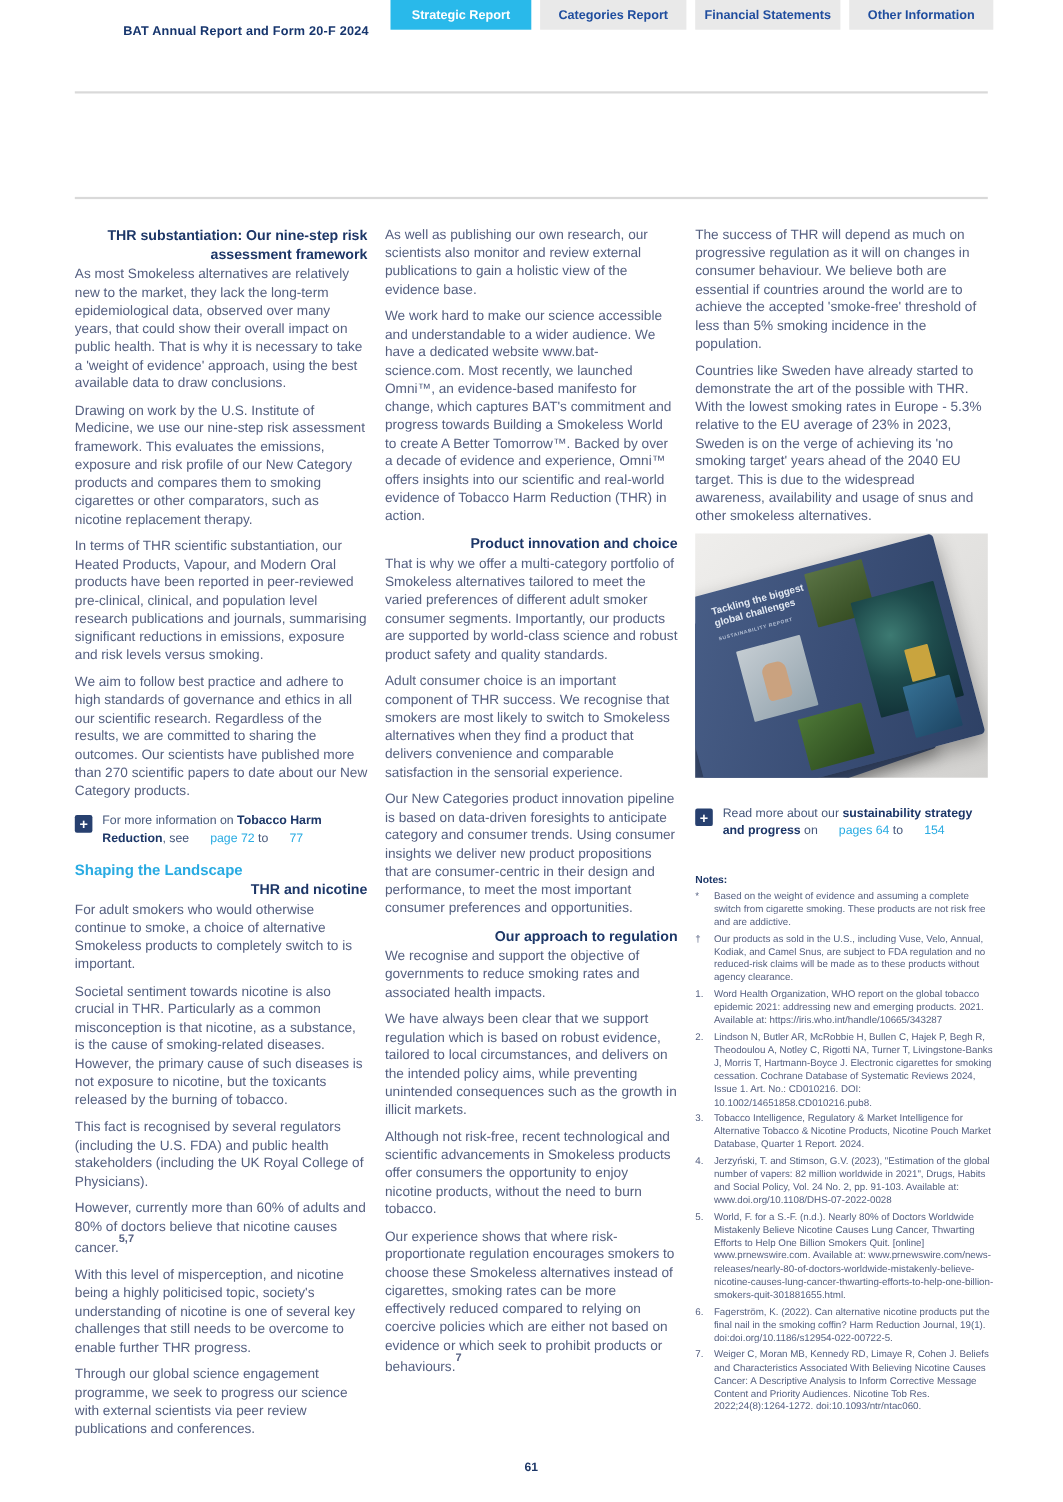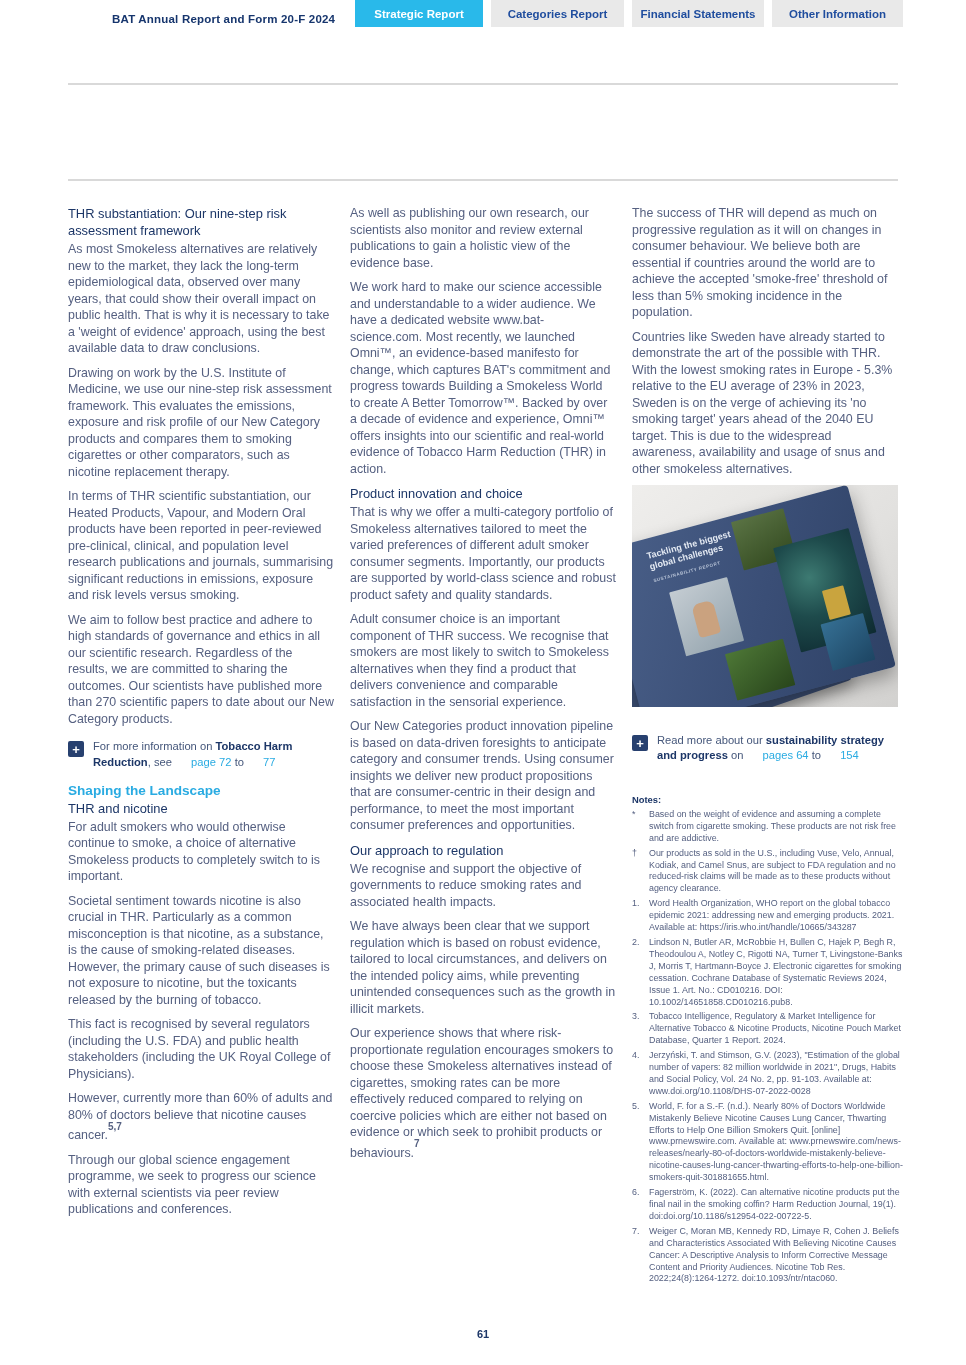--- a/index.html
+++ b/index.html
@@ -1,35 +1,35 @@
 <!DOCTYPE html>
 <html><head>
 <meta charset="utf-8">
 <style>
   * { box-sizing: border-box; margin: 0; padding: 0; }
   html,body { background:#ffffff; }
   body { font-family:"Liberation Sans", sans-serif; }
   .page { position:relative; width:966px; height:1365px; background:#fff; overflow:hidden; }
 
   
-  .doc-title { position:absolute; left:68px; top:13px; font-size:11.5px; font-weight:bold; color:#16356d; letter-spacing:.2px;padding-left:44px; }
+  .doc-title { position:absolute; left:68px; top:23px; font-size:11.5px; font-weight:bold; color:#16356d; letter-spacing:.2px;padding-left:44px; }
   .tabs { position:absolute; left:355px; top:0; display:flex; gap:8px; }
   .tab { height:27px; display:flex; align-items:center; justify-content:center;
          background:#e9e9e9; color:#1f4d9e; font-size:11.5px; font-weight:bold; cursor:pointer; }
   .tab.t0 { width:128px; } .tab.t1 { width:133px; } .tab.t2 { width:132px; } .tab.t3 { width:131px; }
   .tab.active { background:#29b9ea; color:#ffffff; }
 
   .rule { position:absolute; left:68px; width:830px; height:2px; background:#d9d9d9; }
   .rule-top { top:83px; } .rule-mid { top:179px; }
 
   
   .columns { position:absolute; top:205px; left:68px; width:830px; display:flex; gap:16px; }
   .col { width:266px; flex:0 0 266px; }
 
-  .h-navy { font-size:12.9px; line-height:1.32; font-weight:normal; color:#1c3667; margin:0 0 2px; }
+  .h-navy { font-size:12.9px; line-height:1.32; font-weight:bold; color:#1c3667; margin:0 0 2px;text-align:right; }
   .h-cyan { font-size:13.6px; line-height:1.3; font-weight:bold; color:#29abe2; margin:12px 0 0; }
   p.body { font-size:12.4px; line-height:16.5px; color:#556081; margin:0 0 8px; }
   sup.fn { font-size:10px; color:#556081; position:relative; top:-4.5px;font-weight:bold; }
 
   .callout { display:flex; gap:9px; margin:12px 0 10px; }
   .plus-box { flex:0 0 16px; width:16px; height:16px; margin-top:2px; background:#27406f; color:#fff;
               border-radius:2px; display:flex; align-items:center; justify-content:center;
               font-size:13px; font-weight:bold; line-height:1; }
   .callout-text { font-size:11.2px; line-height:1.38; color:#44567a; }
   .callout-text b { color:#1c3667; }
@@ -96,35 +96,37 @@
         <span class="plus-box">+</span>
         <p class="callout-text"><span>For more information on </span><b>Tobacco Harm Reduction</b><span>, see </span><a class="link">page 72</a><span> to </span><a class="link">77</a></p>
       </div>
 
       <h2 class="h-cyan">Shaping the Landscape</h2>
       <h3 class="h-navy">THR and nicotine</h3>
       <p class="body">For adult smokers who would otherwise continue to smoke, a choice of alternative Smokeless products to completely switch to is important.</p>
       <p class="body">Societal sentiment towards nicotine is also crucial in THR. Particularly as a common misconception is that nicotine, as a substance, is the cause of smoking-related diseases. However, the primary cause of such diseases is not exposure to nicotine, but the toxicants released by the burning of tobacco.</p>
       <p class="body">This fact is recognised by several regulators (including the U.S. FDA) and public health stakeholders (including the UK Royal College of Physicians).</p>
       <p class="body"><span>However, currently more than 60% of adults and 80% of doctors believe that nicotine causes cancer.</span><sup class="fn">5,7</sup></p>
+      <p class="body">With this level of misperception, and nicotine being a highly politicised topic, society's understanding of nicotine is one of several key challenges that still needs to be overcome to enable further THR progress.</p>
       <p class="body">Through our global science engagement programme, we seek to progress our science with external scientists via peer review publications and conferences.</p>
     </section>
 
     <section class="col">
       <p class="body">As well as publishing our own research, our scientists also monitor and review external publications to gain a holistic view of the evidence base.</p>
       <p class="body">We work hard to make our science accessible and understandable to a wider audience. We have a dedicated website www.bat-science.com. Most recently, we launched Omni™, an evidence-based manifesto for change, which captures BAT's commitment and progress towards Building a Smokeless World to create A Better Tomorrow™. Backed by over a decade of evidence and experience, Omni™ offers insights into our scientific and real-world evidence of Tobacco Harm Reduction (THR) in action.</p>
 
       <h3 class="h-navy">Product innovation and choice</h3>
       <p class="body">That is why we offer a multi-category portfolio of Smokeless alternatives tailored to meet the varied preferences of different adult smoker consumer segments. Importantly, our products are supported by world-class science and robust product safety and quality standards.</p>
       <p class="body">Adult consumer choice is an important component of THR success. We recognise that smokers are most likely to switch to Smokeless alternatives when they find a product that delivers convenience and comparable satisfaction in the sensorial experience.</p>
       <p class="body">Our New Categories product innovation pipeline is based on data-driven foresights to anticipate category and consumer trends. Using consumer insights we deliver new product propositions that are consumer-centric in their design and performance, to meet the most important consumer preferences and opportunities.</p>
 
       <h3 class="h-navy">Our approach to regulation</h3>
       <p class="body">We recognise and support the objective of governments to reduce smoking rates and associated health impacts.</p>
       <p class="body">We have always been clear that we support regulation which is based on robust evidence, tailored to local circumstances, and delivers on the intended policy aims, while preventing unintended consequences such as the growth in illicit markets.</p>
+      <p class="body">Although not risk-free, recent technological and scientific advancements in Smokeless products offer consumers the opportunity to enjoy nicotine products, without the need to burn tobacco.</p>
       <p class="body"><span>Our experience shows that where risk-proportionate regulation encourages smokers to choose these Smokeless alternatives instead of cigarettes, smoking rates can be more effectively reduced compared to relying on coercive policies which are either not based on evidence or which seek to prohibit products or behaviours.</span><sup class="fn">7</sup></p>
     </section>
 
     <section class="col">
       <p class="body">The success of THR will depend as much on progressive regulation as it will on changes in consumer behaviour. We believe both are essential if countries around the world are to achieve the accepted 'smoke-free' threshold of less than 5% smoking incidence in the population.</p>
       <p class="body">Countries like Sweden have already started to demonstrate the art of the possible with THR. With the lowest smoking rates in Europe - 5.3% relative to the EU average of 23% in 2023, Sweden is on the verge of achieving its 'no smoking target' years ahead of the 2040 EU target. This is due to the widespread awareness, availability and usage of snus and other smokeless alternatives.</p>
 
       <div class="brochure-scene">
         <div class="book back"></div>
         <div class="book front">

